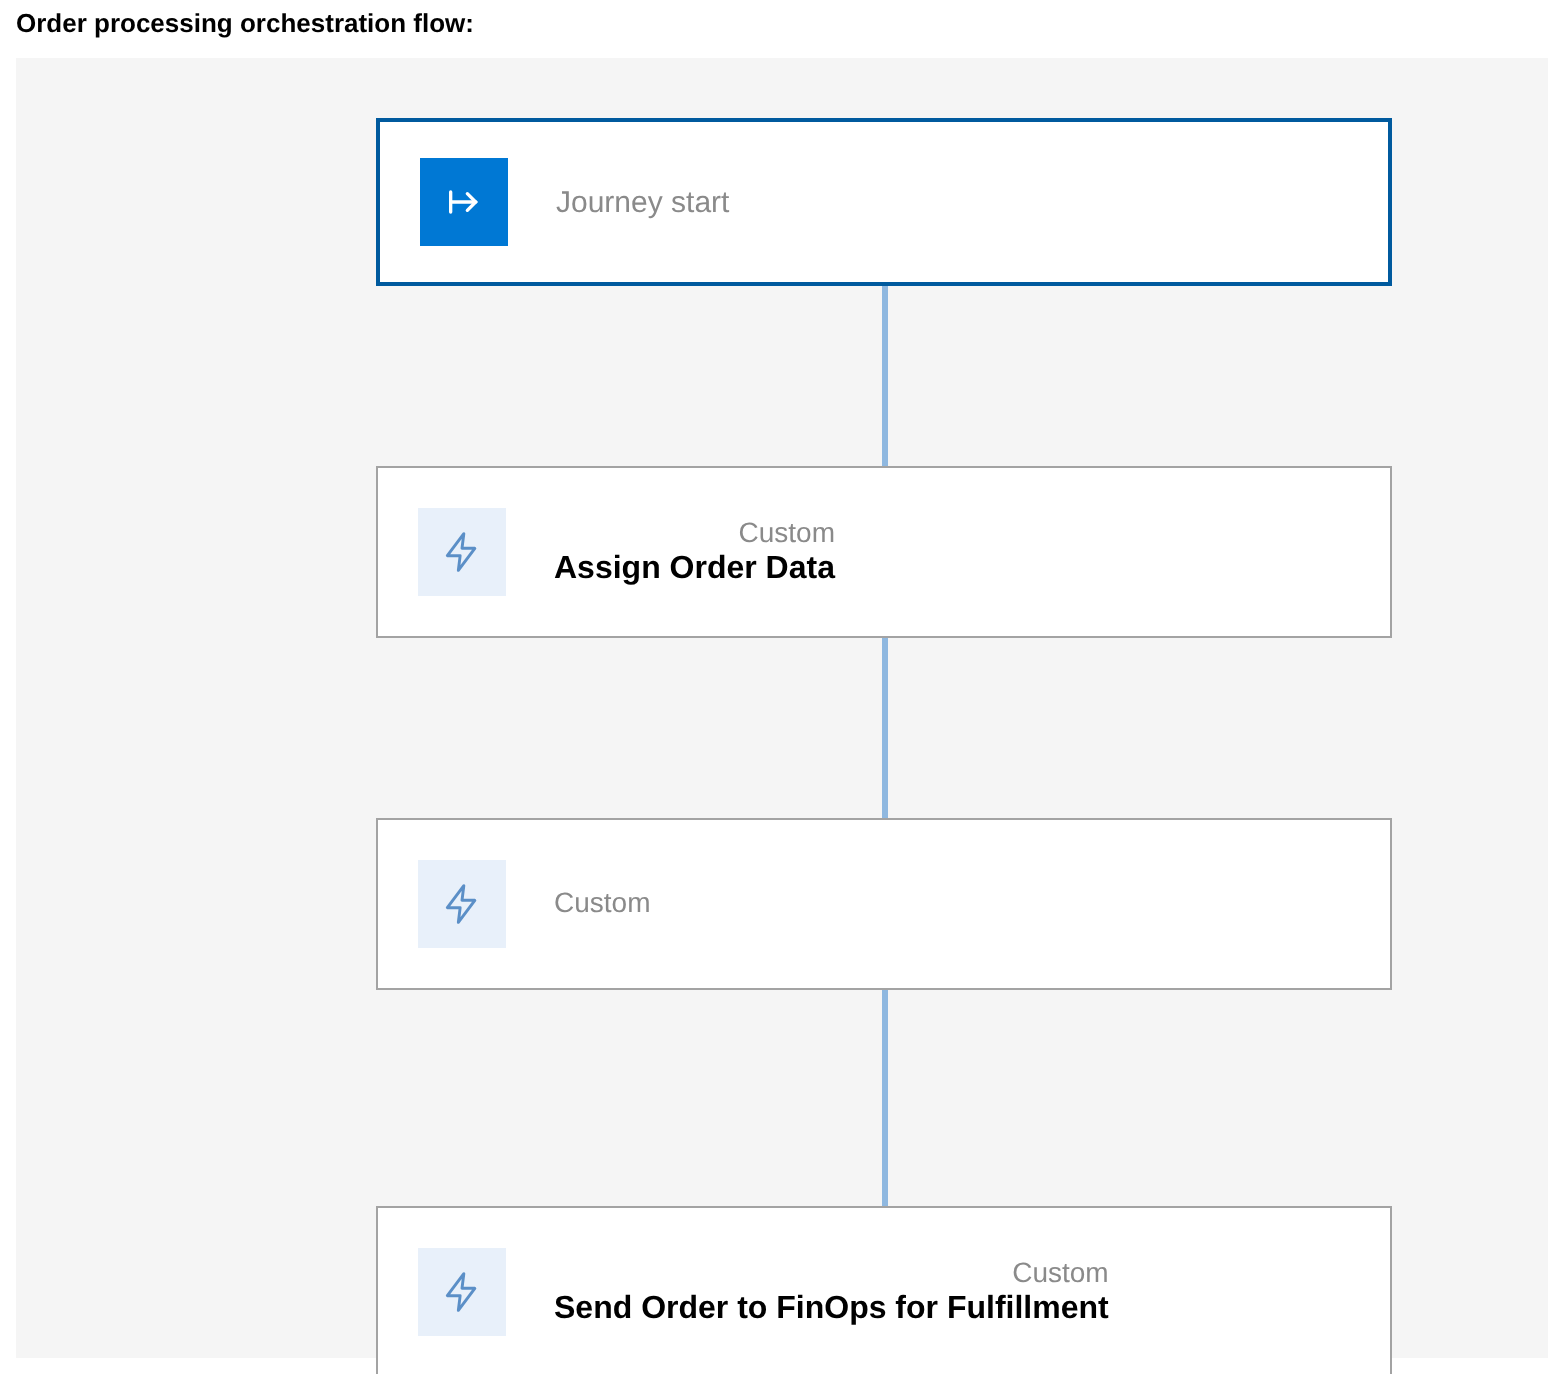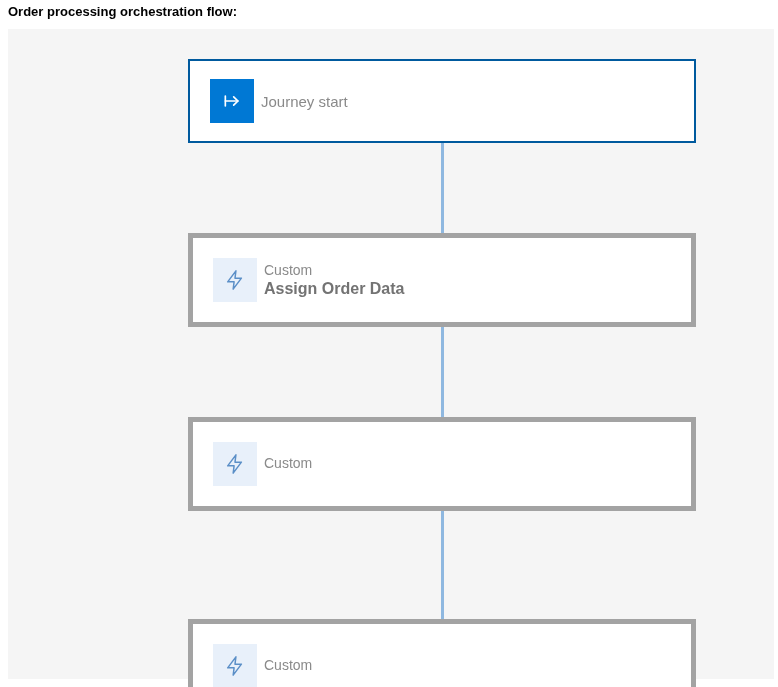--- a/index.html
+++ b/index.html
@@ -38,57 +38,58 @@
       background: #ffffff;
       display: flex;
       align-items: center;
       padding: 18px 20px;
       position: relative;
     }
     .node-start {
       border: 2px solid #005a9e;
     }
     .node-step {
-      border: 5px solid #a3a3a3;
+      border: 1px solid #a3a3a3;
       padding: 20px 20px;
+      text-align: right;
     }
     .icon-box {
       width: 44px;
       height: 44px;
       display: flex;
       align-items: center;
       justify-content: center;
       flex-shrink: 0;
     }
     .icon-box-start {
       background: #0078d4;
     }
     .icon-box-step {
       background: #e8f0fa;
     }
     .node-text {
-      margin-left: 7px;
+      margin-left: 24px;
       display: flex;
       flex-direction: column;
       justify-content: center;
     }
     .node-label-single {
       font-size: 15px;
       color: #8a8a8a;
       font-weight: 400;
     }
     .node-category {
       font-size: 14px;
       color: #8a8a8a;
       font-weight: 400;
       margin-bottom: 2px;
     }
     .node-title {
       font-size: 16px;
-      color: #737373;
+      color: #000000;
       font-weight: 600;
     }
     .connector {
       width: 3px;
       background: #8fb8e0;
       margin-left: 253px;
     }
     .connector-1 {
       height: 90px;
     }
@@ -158,17 +159,18 @@
     <div class="connector connector-3"></div>
 
     <div class="node node-step">
       <div class="icon-box icon-box-step">
         <svg class="bolt-icon" viewBox="0 0 24 24" fill="none" stroke="#5b8fc7" stroke-width="1.6" stroke-linejoin="round" stroke-linecap="round">
           <polygon points="13,2 4,14 11,14 10,22 19,10 12,10"></polygon>
         </svg>
       </div>
       <div class="node-text">
         <span class="node-category">Custom</span>
+        <span class="node-title">Send Order to FinOps for Fulfillment</span>
       </div>
     </div>
 
   </div>
 </div>
 
 </body></html>

